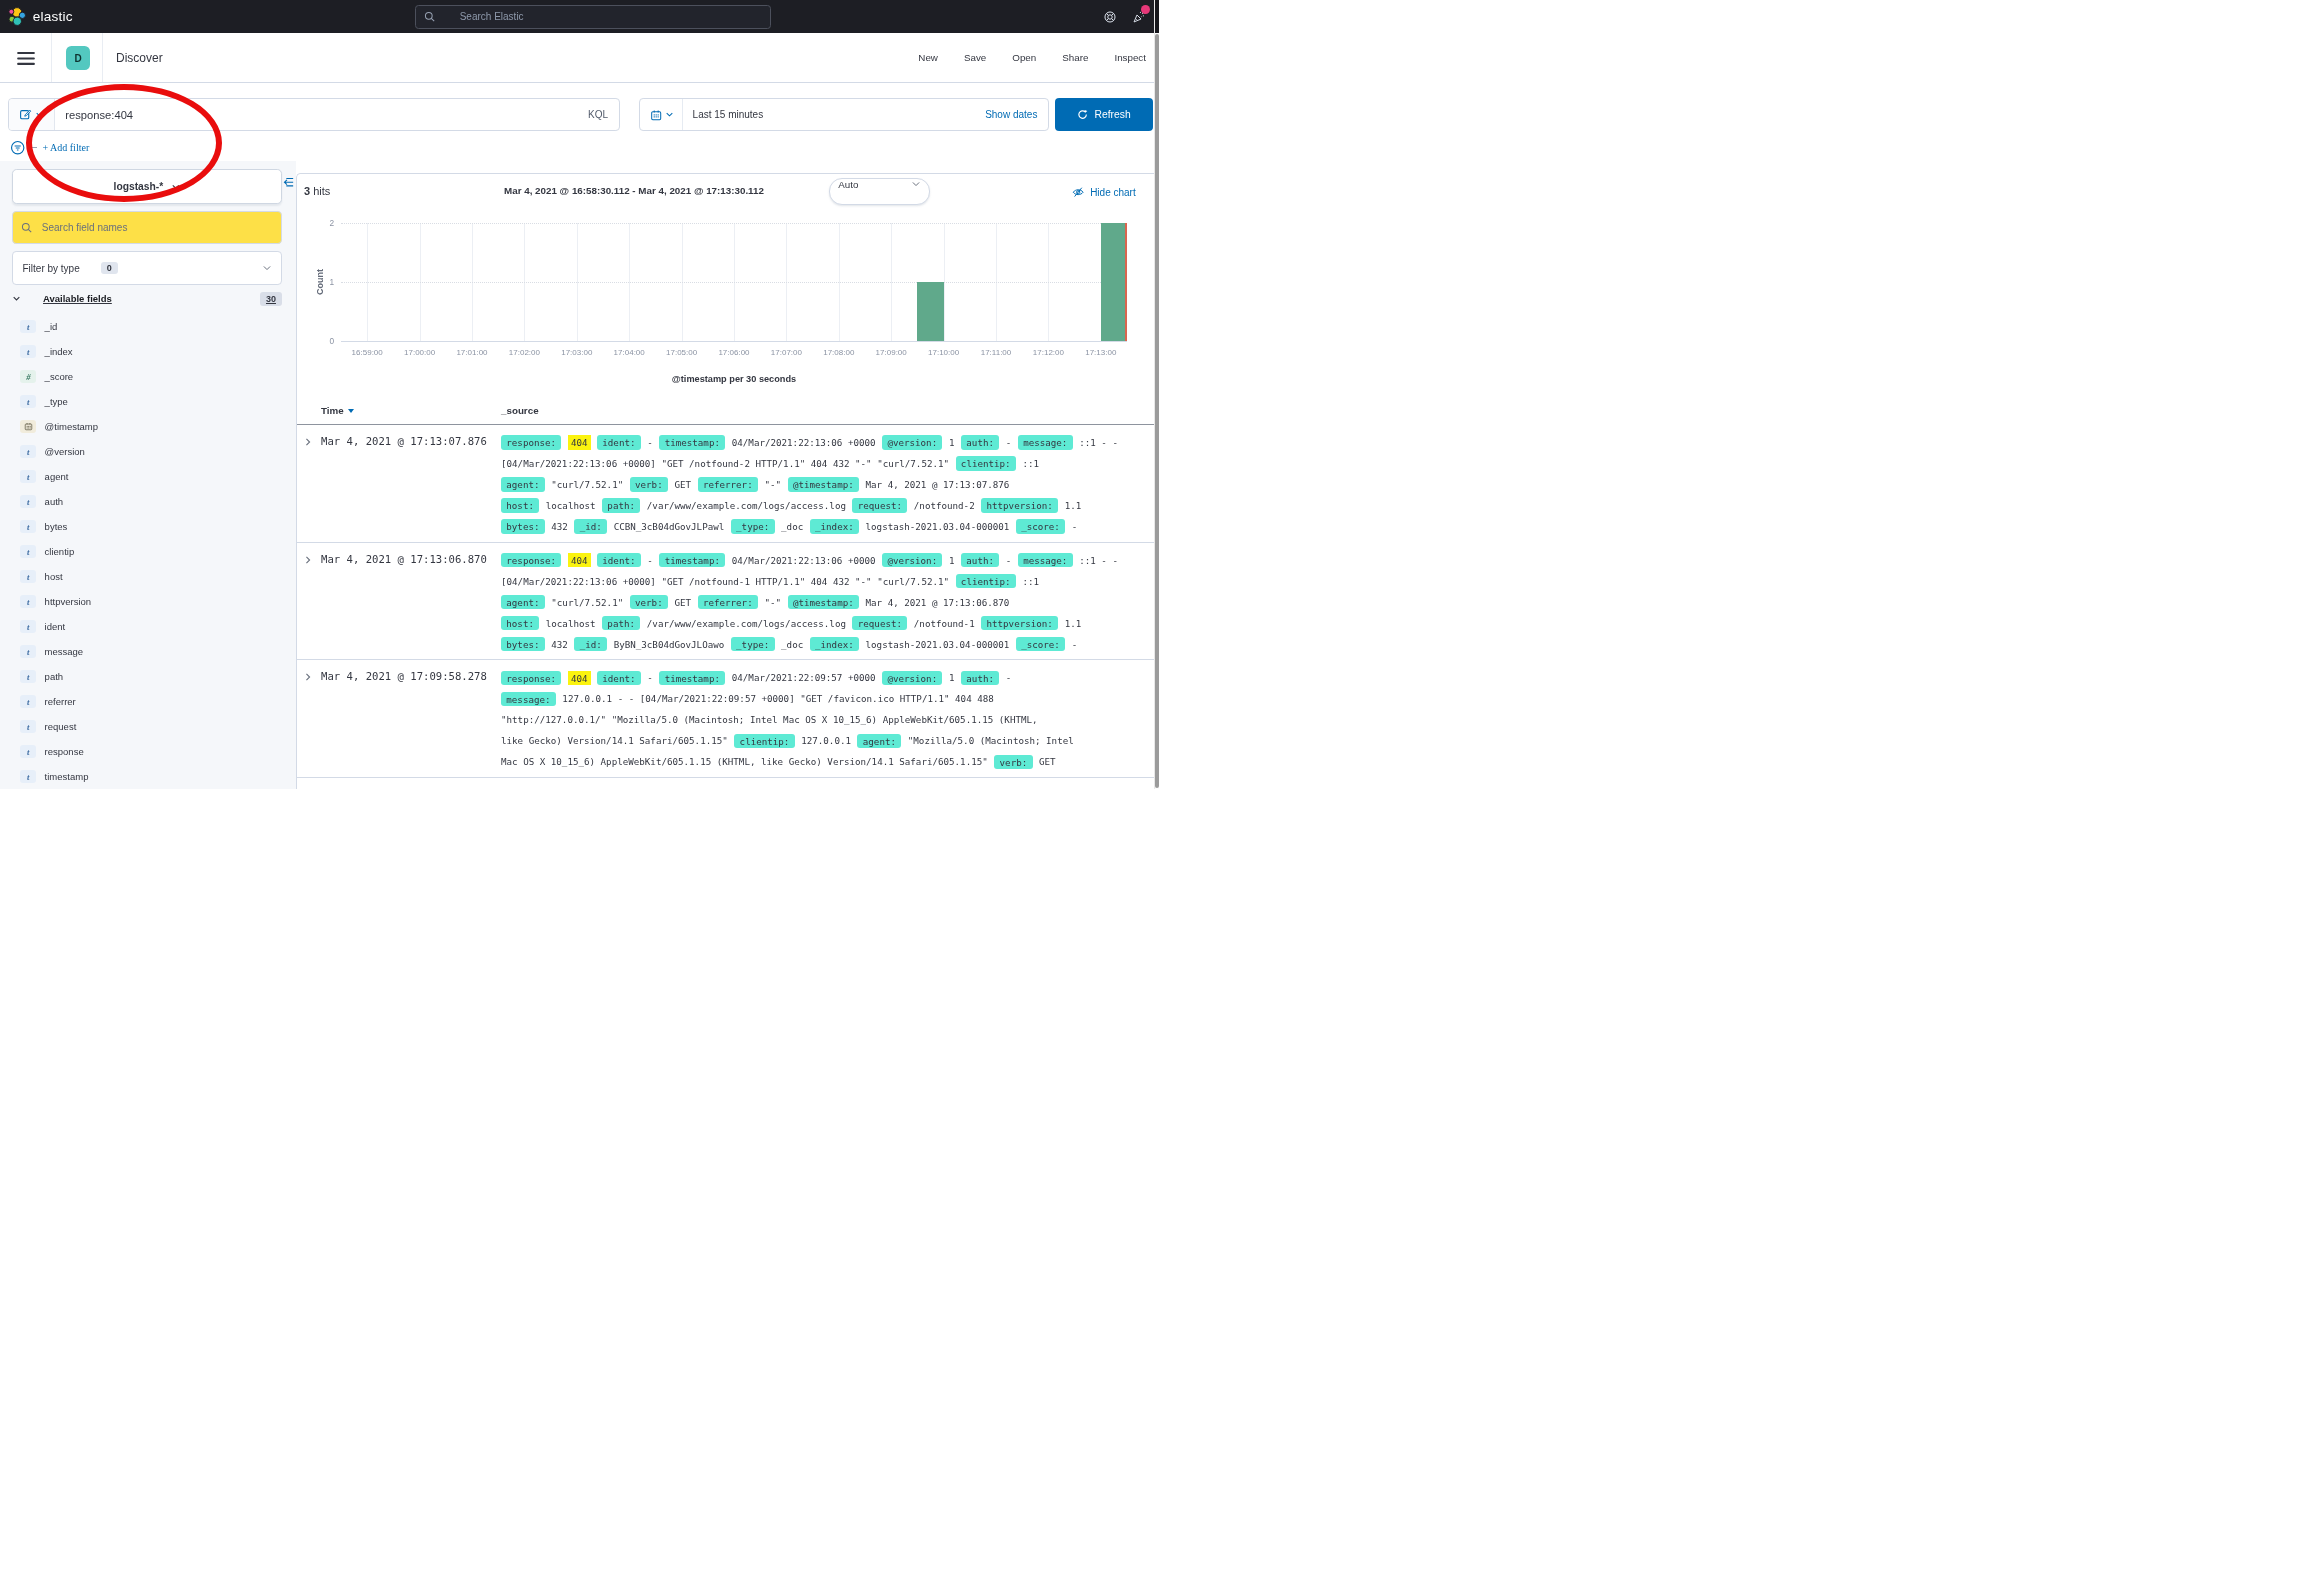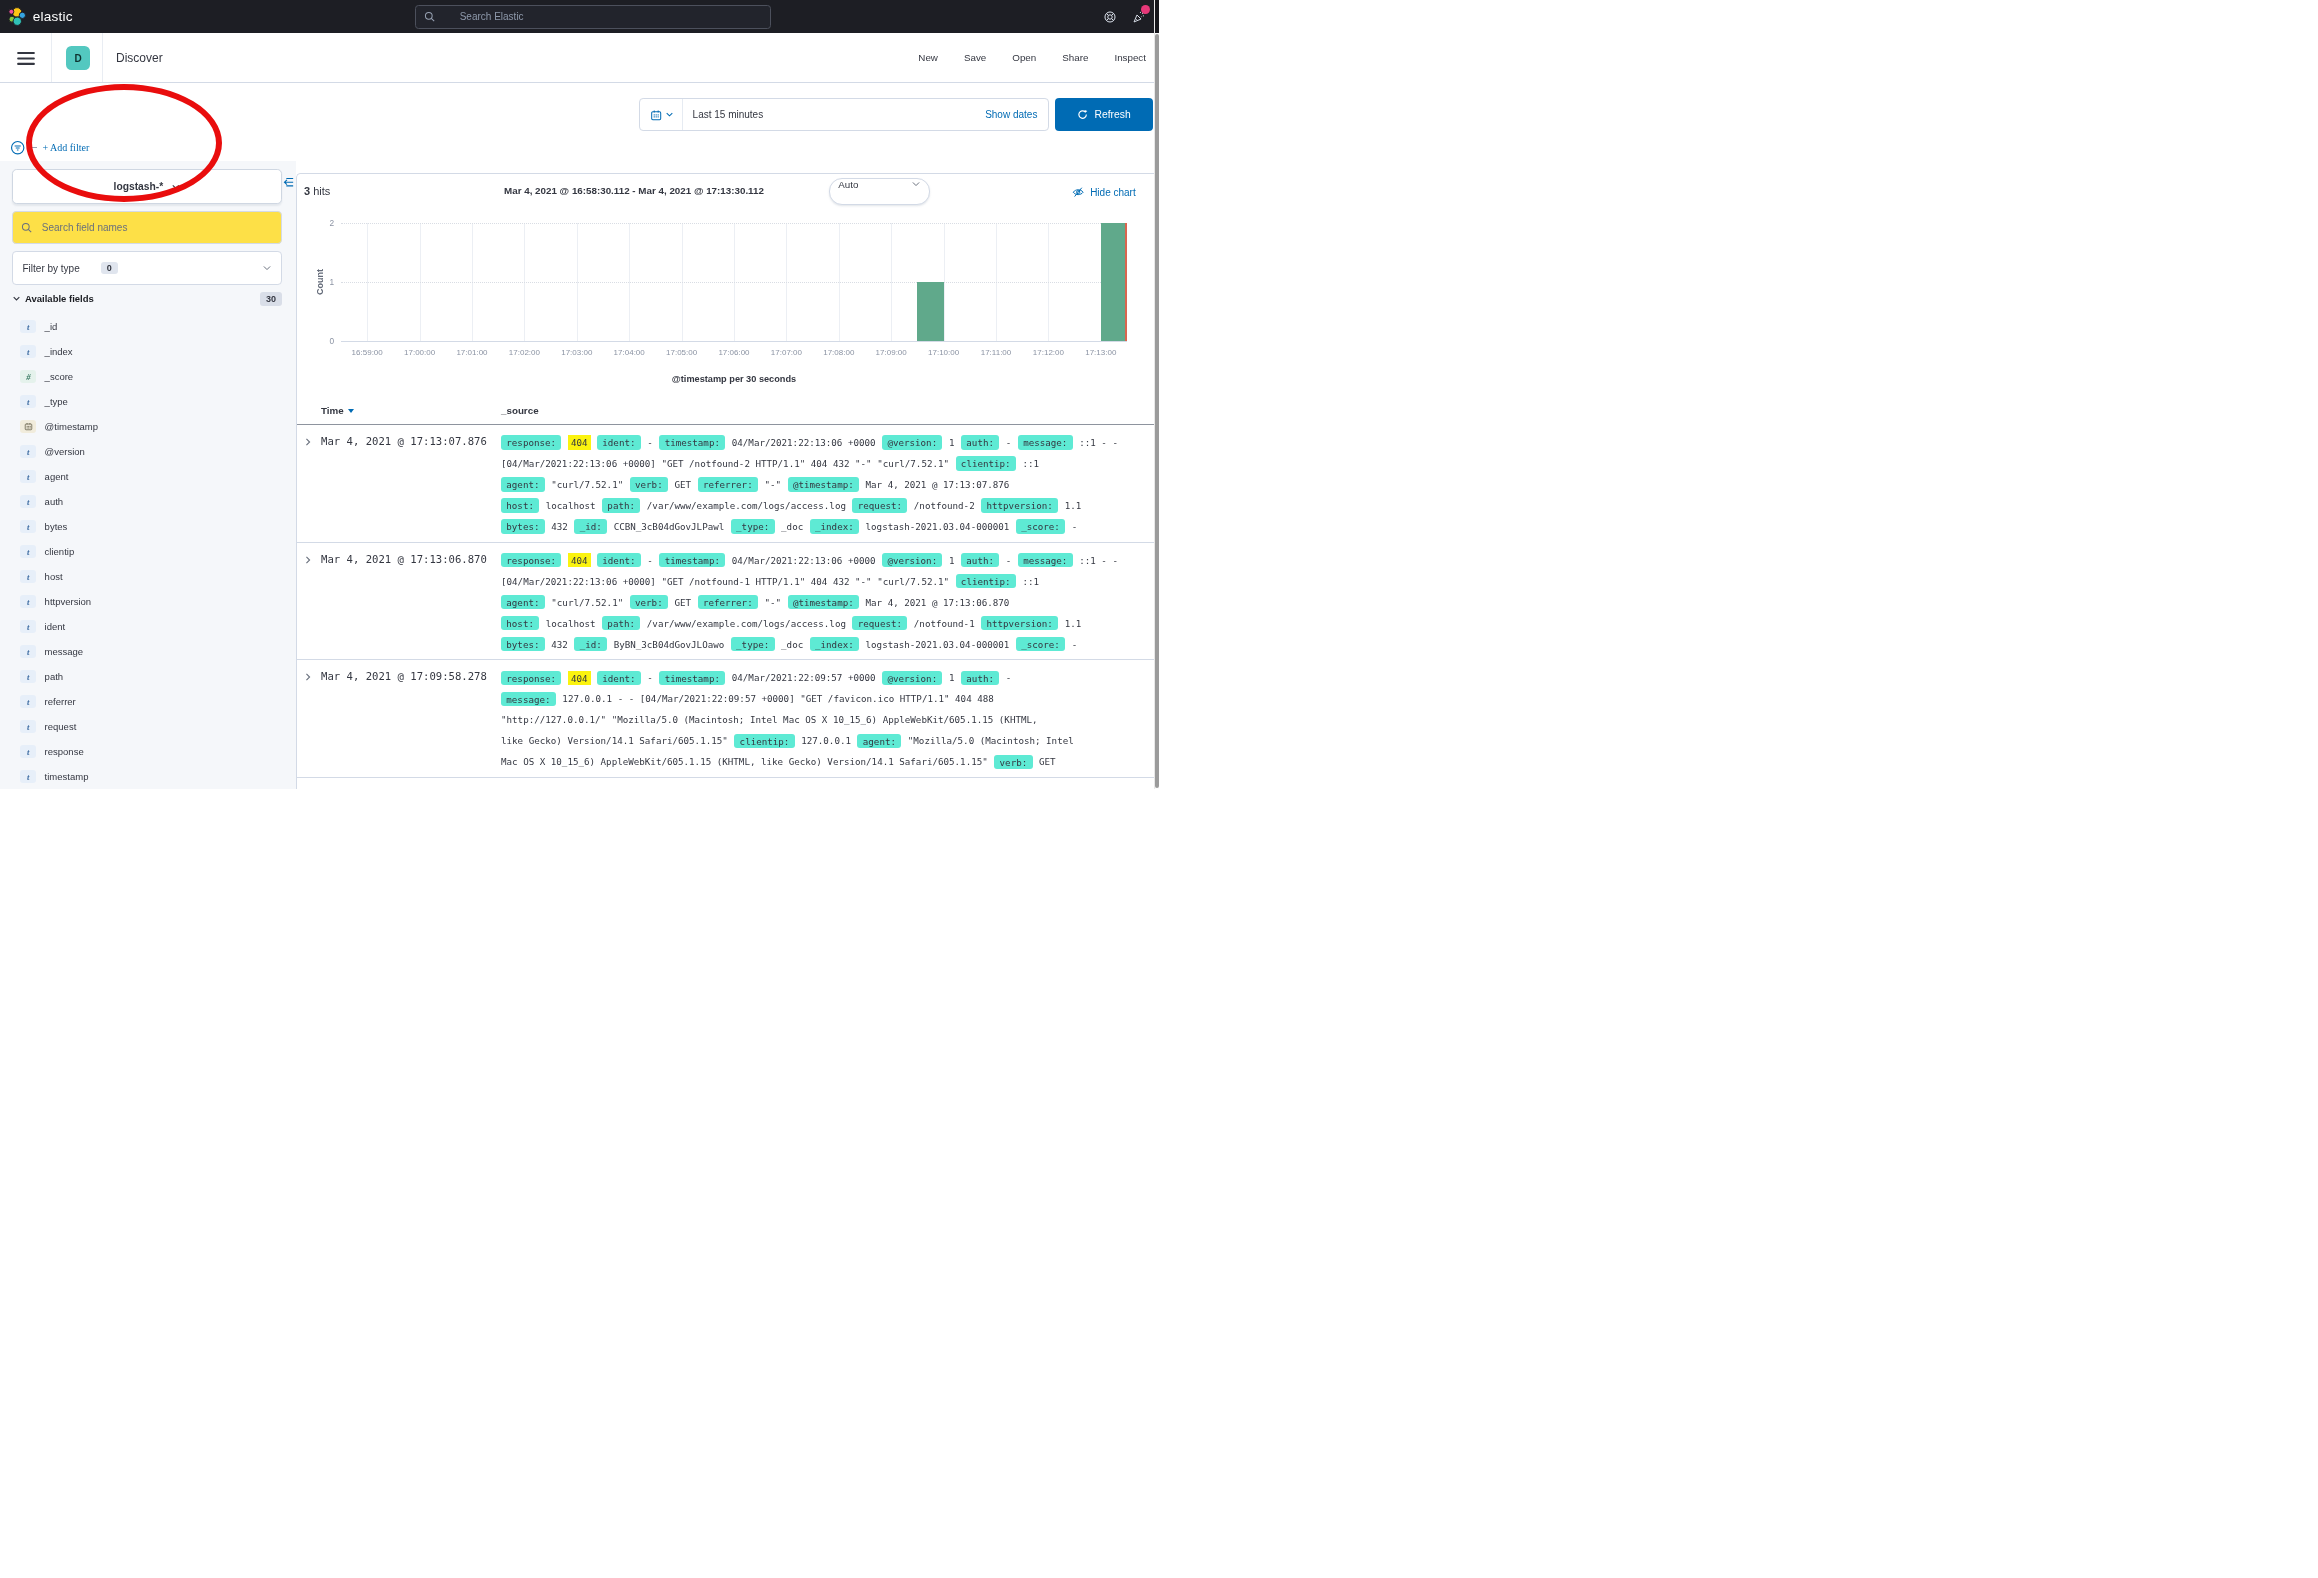--- a/index.html
+++ b/index.html
@@ -59,21 +59,21 @@
   .collapse-ic{position:absolute;right:1.8px;top:15px;cursor:pointer;}
   .fsearch{position:absolute;left:12px;top:50px;width:270px;height:33px;background:#fde047;border:0.6px solid #d3dae6;
         border-radius:4.1px;display:flex;align-items:center;gap:6.5px;padding:0 8.3px;box-sizing:border-box;color:#69707d;}
   .fsearch input{flex:1;border:none;outline:none;font-size:10px;font-family:inherit;color:#343741;background:transparent;}
   .fsearch input::placeholder{color:#69707d;}
   .ftype{position:absolute;left:12px;top:90px;width:270px;height:34px;background:#fff;border:0.6px solid #d3dae6;
         border-radius:4.1px;display:flex;align-items:center;gap:21px;padding:0 9.5px;box-sizing:border-box;
         font-size:10px;cursor:pointer;color:#343741;}
   .fcount{background:#e0e5ee;border-radius:3px;padding:1.2px 6px;font-size:9px;font-weight:700;}
   .mla{margin-left:auto;}
-  .avh{position:absolute;left:12px;top:131px;width:270px;display:flex;align-items:center;gap:4px;color:#343741;}
+  .avh{position:absolute;left:12px;top:131px;width:270px;display:flex;align-items:center;gap:22px;color:#343741;text-decoration:underline;}
   .avh-label{font-weight:700;font-size:9.5px;color:#1a1c21;}
   .avcount{margin-left:auto;background:#d9dee8;border-radius:3px;padding:1.8px 6px;font-size:9px;font-weight:700;}
   .field-list{position:absolute;left:12px;top:153px;width:270px;}
   .field-item{display:flex;align-items:center;gap:8.3px;height:25px;padding-left:8.3px;cursor:pointer;}
   .fbadge{width:16px;height:13px;border-radius:3px;display:flex;align-items:center;justify-content:center;
         font-size:8.6px;flex:0 0 16px;}
   .fbadge.str{background:#e7eff9;color:#3b6aa0;font-family:"Liberation Serif",serif;font-style:italic;font-weight:700;}
   .fbadge.num{background:#e5f2ec;color:#3a7a63;font-weight:700;font-style:italic;font-family:"Liberation Serif",serif;}
   .fbadge.date{background:#f1ecdc;color:#6a6450;}
   .fname{font-size:9.5px;}
@@ -178,20 +178,33 @@
   <div class="hmenu">
     <span>New</span>
     <span>Save</span>
     <span>Open</span>
     <span>Share</span>
     <span>Inspect</span>
   </div>
 </div>
 
 <div class="querysection">
+  <div class="qbar">
+    <div class="qicon" style="color:#006bb4">
+      <svg width="13" height="13" viewBox="0 0 20 20">
+        <rect x="2.5" y="4" width="12.5" height="12.5" rx="2" fill="none" stroke="currentColor" stroke-width="1.7"></rect>
+        <path d="M9.5 10.5 L16.5 3.2 L18 4.8 L11 12 L8.8 12.6 Z" fill="#fff" stroke="currentColor" stroke-width="1.4" stroke-linejoin="round"></path>
+      </svg>
+      <svg width="9" height="9" viewBox="0 0 16 16">
+        <polyline points="3,5.5 8,10.5 13,5.5" fill="none" stroke="currentColor" stroke-width="1.8"></polyline>
+      </svg>
+    </div>
+    <input class="qinput" value="response:404" style="">
+    <span class="qlang">KQL</span>
+  </div>
   <div class="datepicker">
     <div class="dp-ic" style="color:#006bb4">
       <svg width="12.4" height="12.4" viewBox="0 0 22 22">
         <rect x="3" y="5" width="16" height="14" rx="2" fill="none" stroke="currentColor" stroke-width="1.8"></rect>
         <path d="M7.5 2.5 V6 M14.5 2.5 V6" stroke="currentColor" stroke-width="1.8"></path>
         <g fill="currentColor">
           <rect x="6.5" y="9.5" width="2" height="2"></rect>
             <rect x="10" y="9.5" width="2" height="2"></rect>
             <rect x="13.5" y="9.5" width="2" height="2"></rect>
           <rect x="6.5" y="13" width="2" height="2"></rect>

